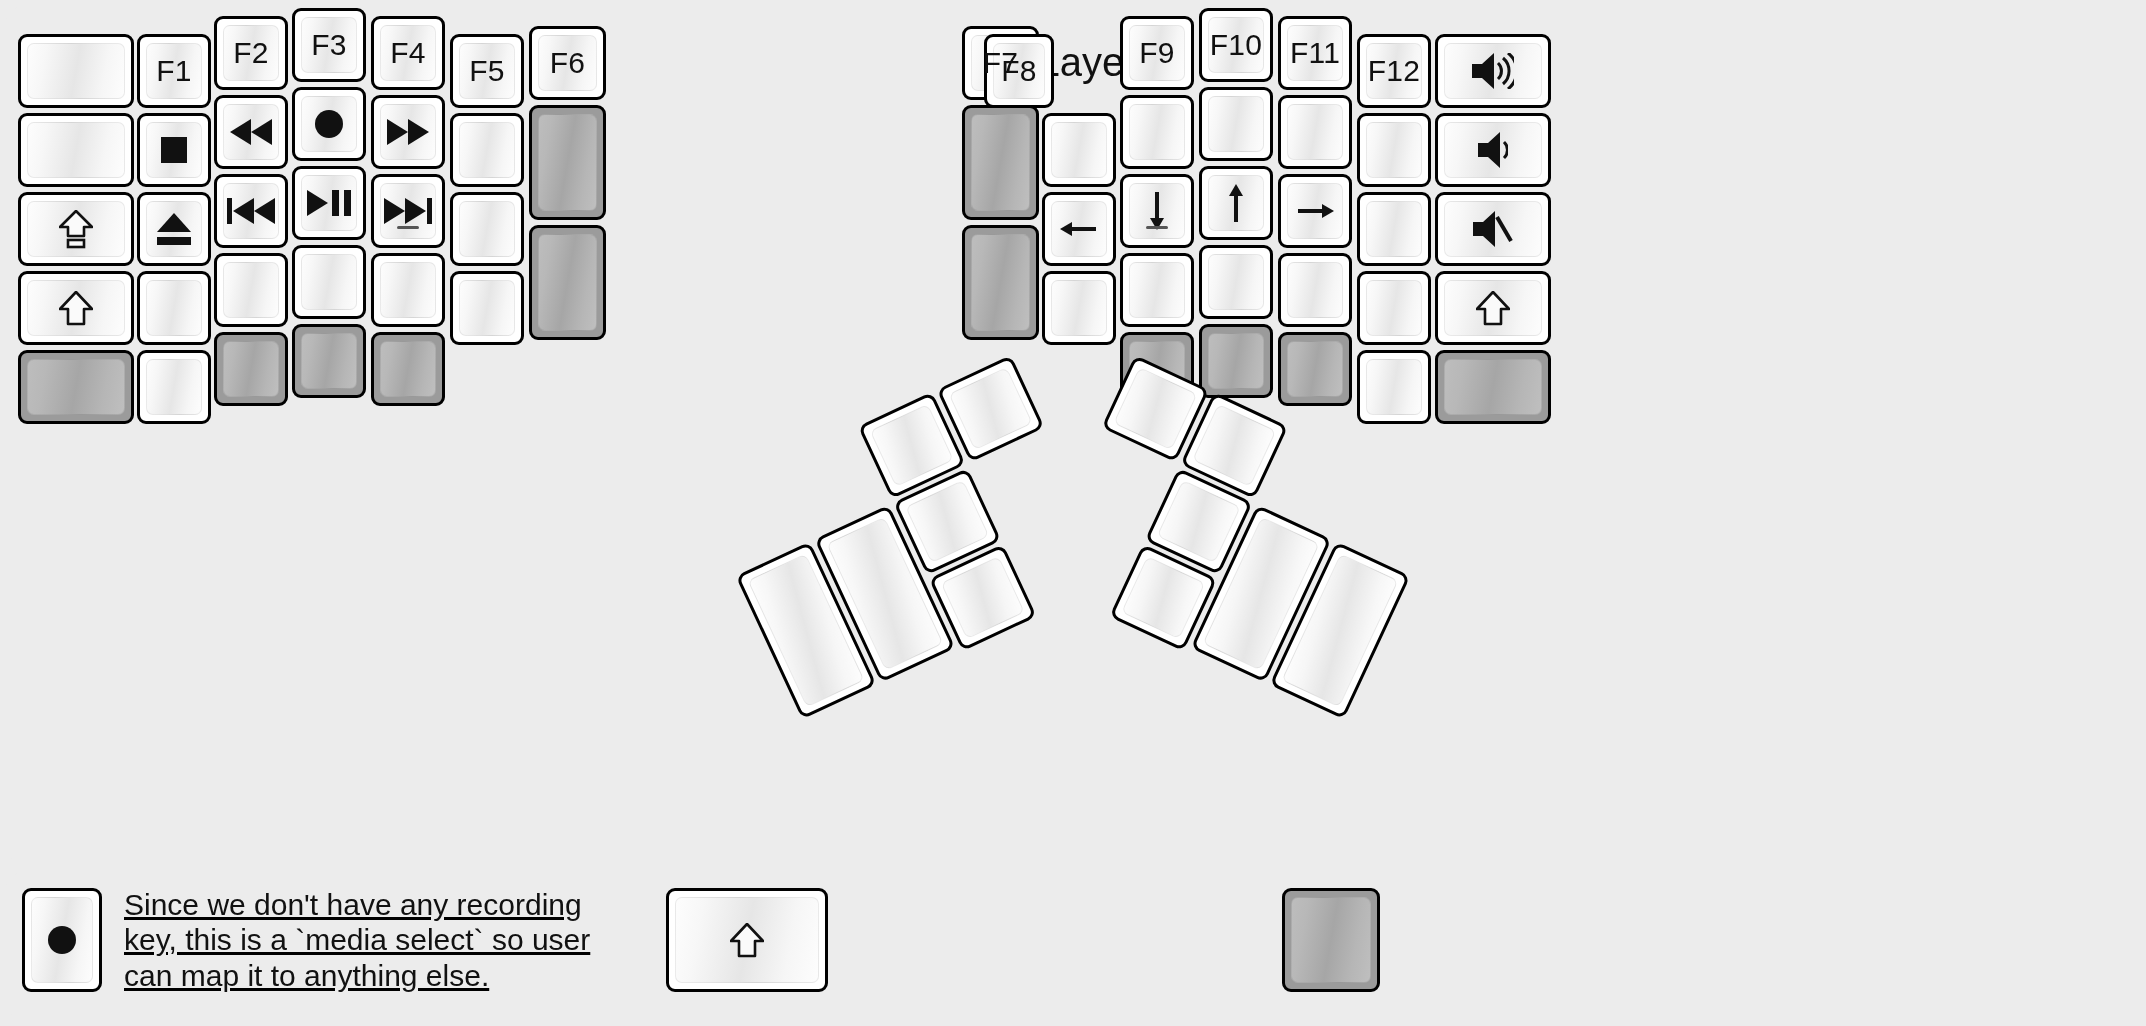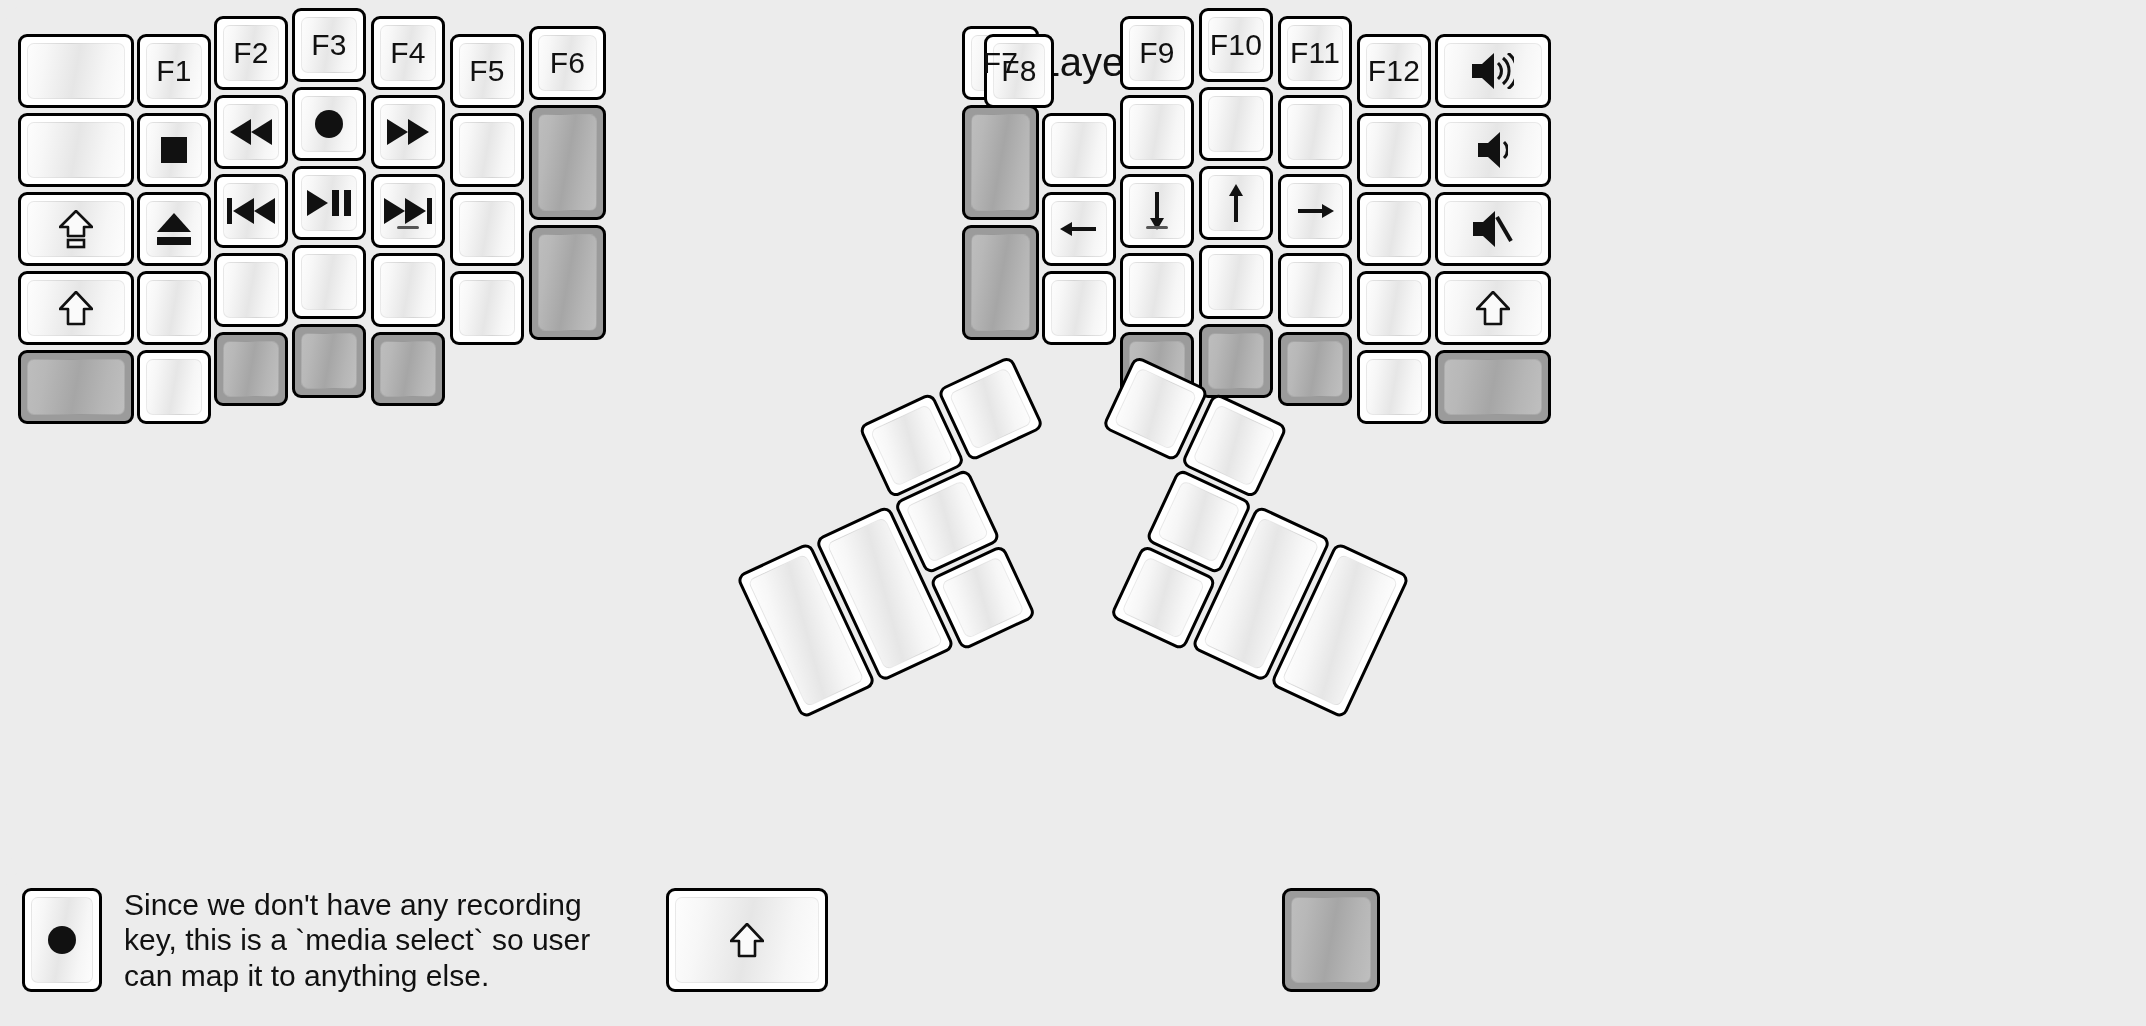--- a/index.html
+++ b/index.html
@@ -510,21 +510,21 @@
         </div>
         <div class="key" style="position:absolute;left:174px;top:168px;width:82px;height:80px;">
           <span class="top"></span>
           <span class="lbl"></span>
         </div>
       </div>
     </div>
 
   <div class="legend-panel"></div>
   <div id="legend">
-      <div class="legend-item" style="left:22px;top:888px;width:622px;height:104px;">
+      <div class="legend-item" style="left:22px;top:888px;width:622px;height:104px;text-decoration:underline;">
         <div class="legend-key" style="width:80px;height:104px;">
           <span class="top"></span>
           <span class="lbl">
             <svg class="g" width="30" height="30" viewBox="0 0 30 30">
               <circle cx="15" cy="15" r="14" fill="#111"></circle>
             </svg>
           </span>
         </div>
         <div class="legend-text">Since we don't have any recording
 key, this is a `media select` so user

